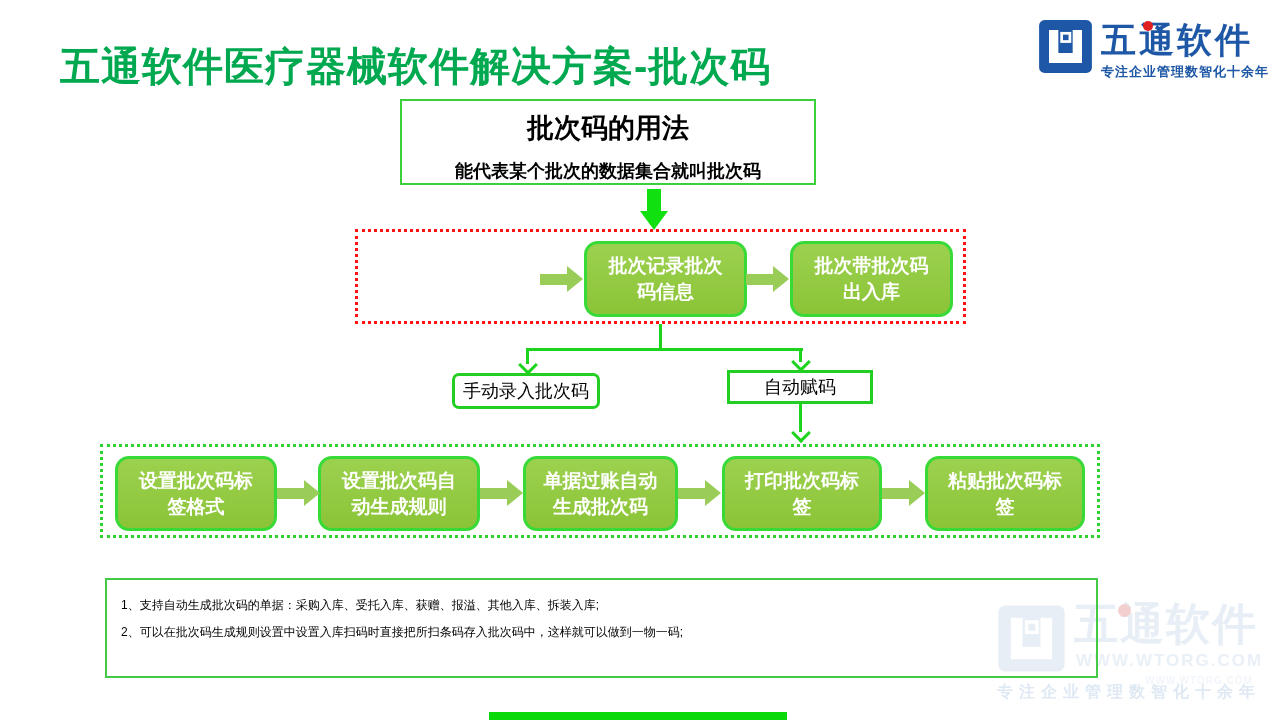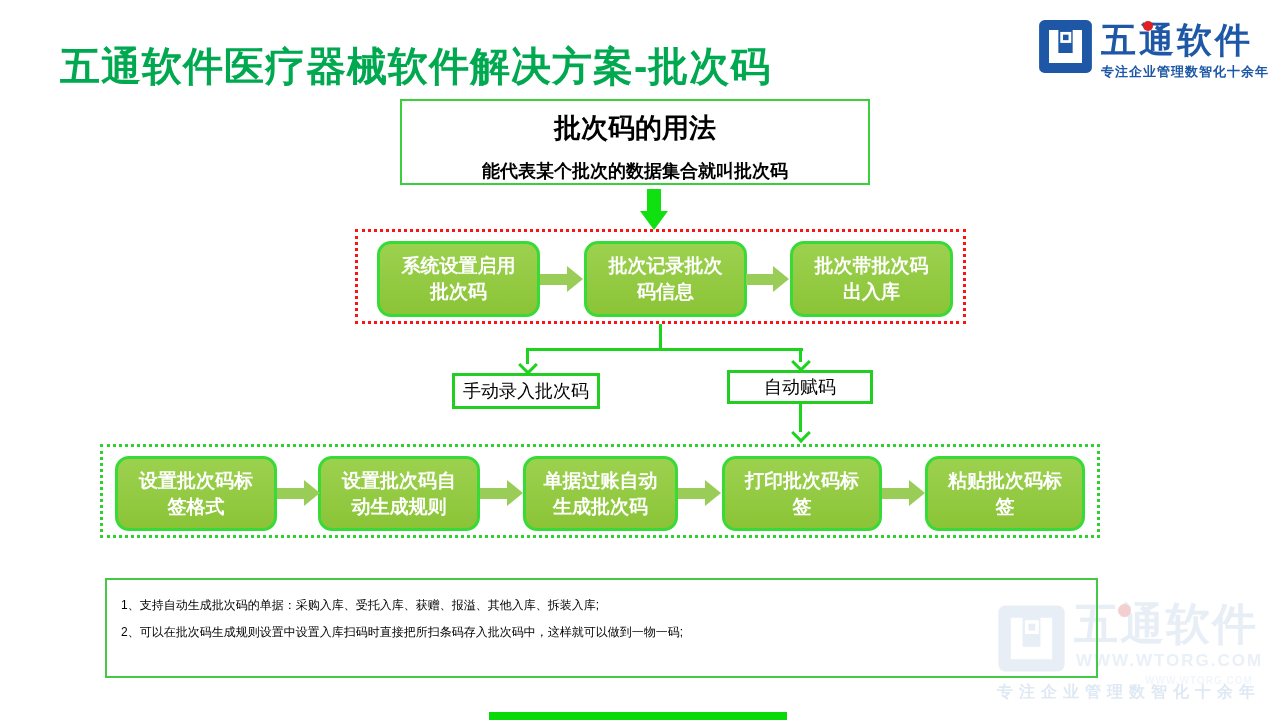--- a/index.html
+++ b/index.html
@@ -12,21 +12,21 @@
 
   
   .logo-icon{position:absolute;left:1038px;top:19px;width:55px;height:55px;}
   .logo-name{position:absolute;left:1101px;top:22px;font-size:35px;font-weight:bold;
              color:#1D57A5;letter-spacing:3px;line-height:1;}
   .logo-dot{position:absolute;left:1143px;top:21px;width:10px;height:10px;border-radius:50%;background:#E02020;}
   .logo-tagline{position:absolute;left:1101px;top:63px;font-size:13px;font-weight:bold;
                 color:#1D57A5;letter-spacing:1px;}
 
   
-  .usage{position:absolute;left:400px;top:99px;width:470px;height:86px;border:2px solid #3CCF3C;
+  .usage{position:absolute;left:400px;top:99px;width:416px;height:86px;border:2px solid #3CCF3C;
          box-sizing:border-box;text-align:center;background:#ffffff;}
   .usage-title{margin-top:9px;font-size:27px;font-weight:bold;color:#000;}
   .usage-sub{margin-top:13px;font-size:18px;font-weight:bold;color:#000;}
 
   
   .bigarrow-shaft{position:absolute;left:647px;top:189px;width:14px;height:23px;background:#10DF10;}
   .bigarrow-head{position:absolute;left:640px;top:211px;width:0;height:0;
                  border-left:14px solid transparent;border-right:14px solid transparent;
                  border-top:19px solid #10DF10;}
 
@@ -59,21 +59,21 @@
   
   .vline,.hline{position:absolute;background:#1BD41B;}
   .vline{width:3px;} .hline{height:3px;}
   .chev{position:absolute;width:11px;height:11px;border-right:3px solid #1BD41B;
         border-bottom:3px solid #1BD41B;transform:rotate(45deg);}
 
   
   .branch{position:absolute;border:3px solid #23CE23;box-sizing:border-box;background:#ffffff;
           display:flex;align-items:center;justify-content:center;
           font-size:18px;color:#000;}
-  .branch-left{left:452px;top:373px;width:148px;height:36px;}
+  .branch-left{left:452px;top:373px;width:148px;height:36px;border-radius:7px;}
   .branch-right{left:727px;top:370px;width:146px;height:34px;}
 
   
   .notes{position:absolute;left:105px;top:578px;width:993px;height:100px;border:2px solid #43C943;
          box-sizing:border-box;padding:12px 0 0 14px;font-size:12px;line-height:27px;color:#000;
          background:transparent;z-index:2;}
 
   
   .wm{position:absolute;z-index:1;}
   .wm-icon{left:997px;top:604px;width:69px;height:69px;}
@@ -104,22 +104,20 @@
 
   <div class="usage">
     <div class="usage-title">批次码的用法</div>
     <div class="usage-sub">能代表某个批次的数据集合就叫批次码</div>
   </div>
 
   <div class="bigarrow-shaft"></div>
   <div class="bigarrow-head"></div>
 
   <div class="red-frame"></div>
-  <div class="step row1 s1">系统设置启用
-批次码</div>
   <div class="step row1 s2">批次记录批次
 码信息</div>
   <div class="step row1 s3">批次带批次码
 出入库</div>
   <div class="barrow ra ra1">
       <div class="shaft"></div>
       <div class="head"></div>
     </div>
   <div class="barrow ra ra2">
       <div class="shaft"></div>

